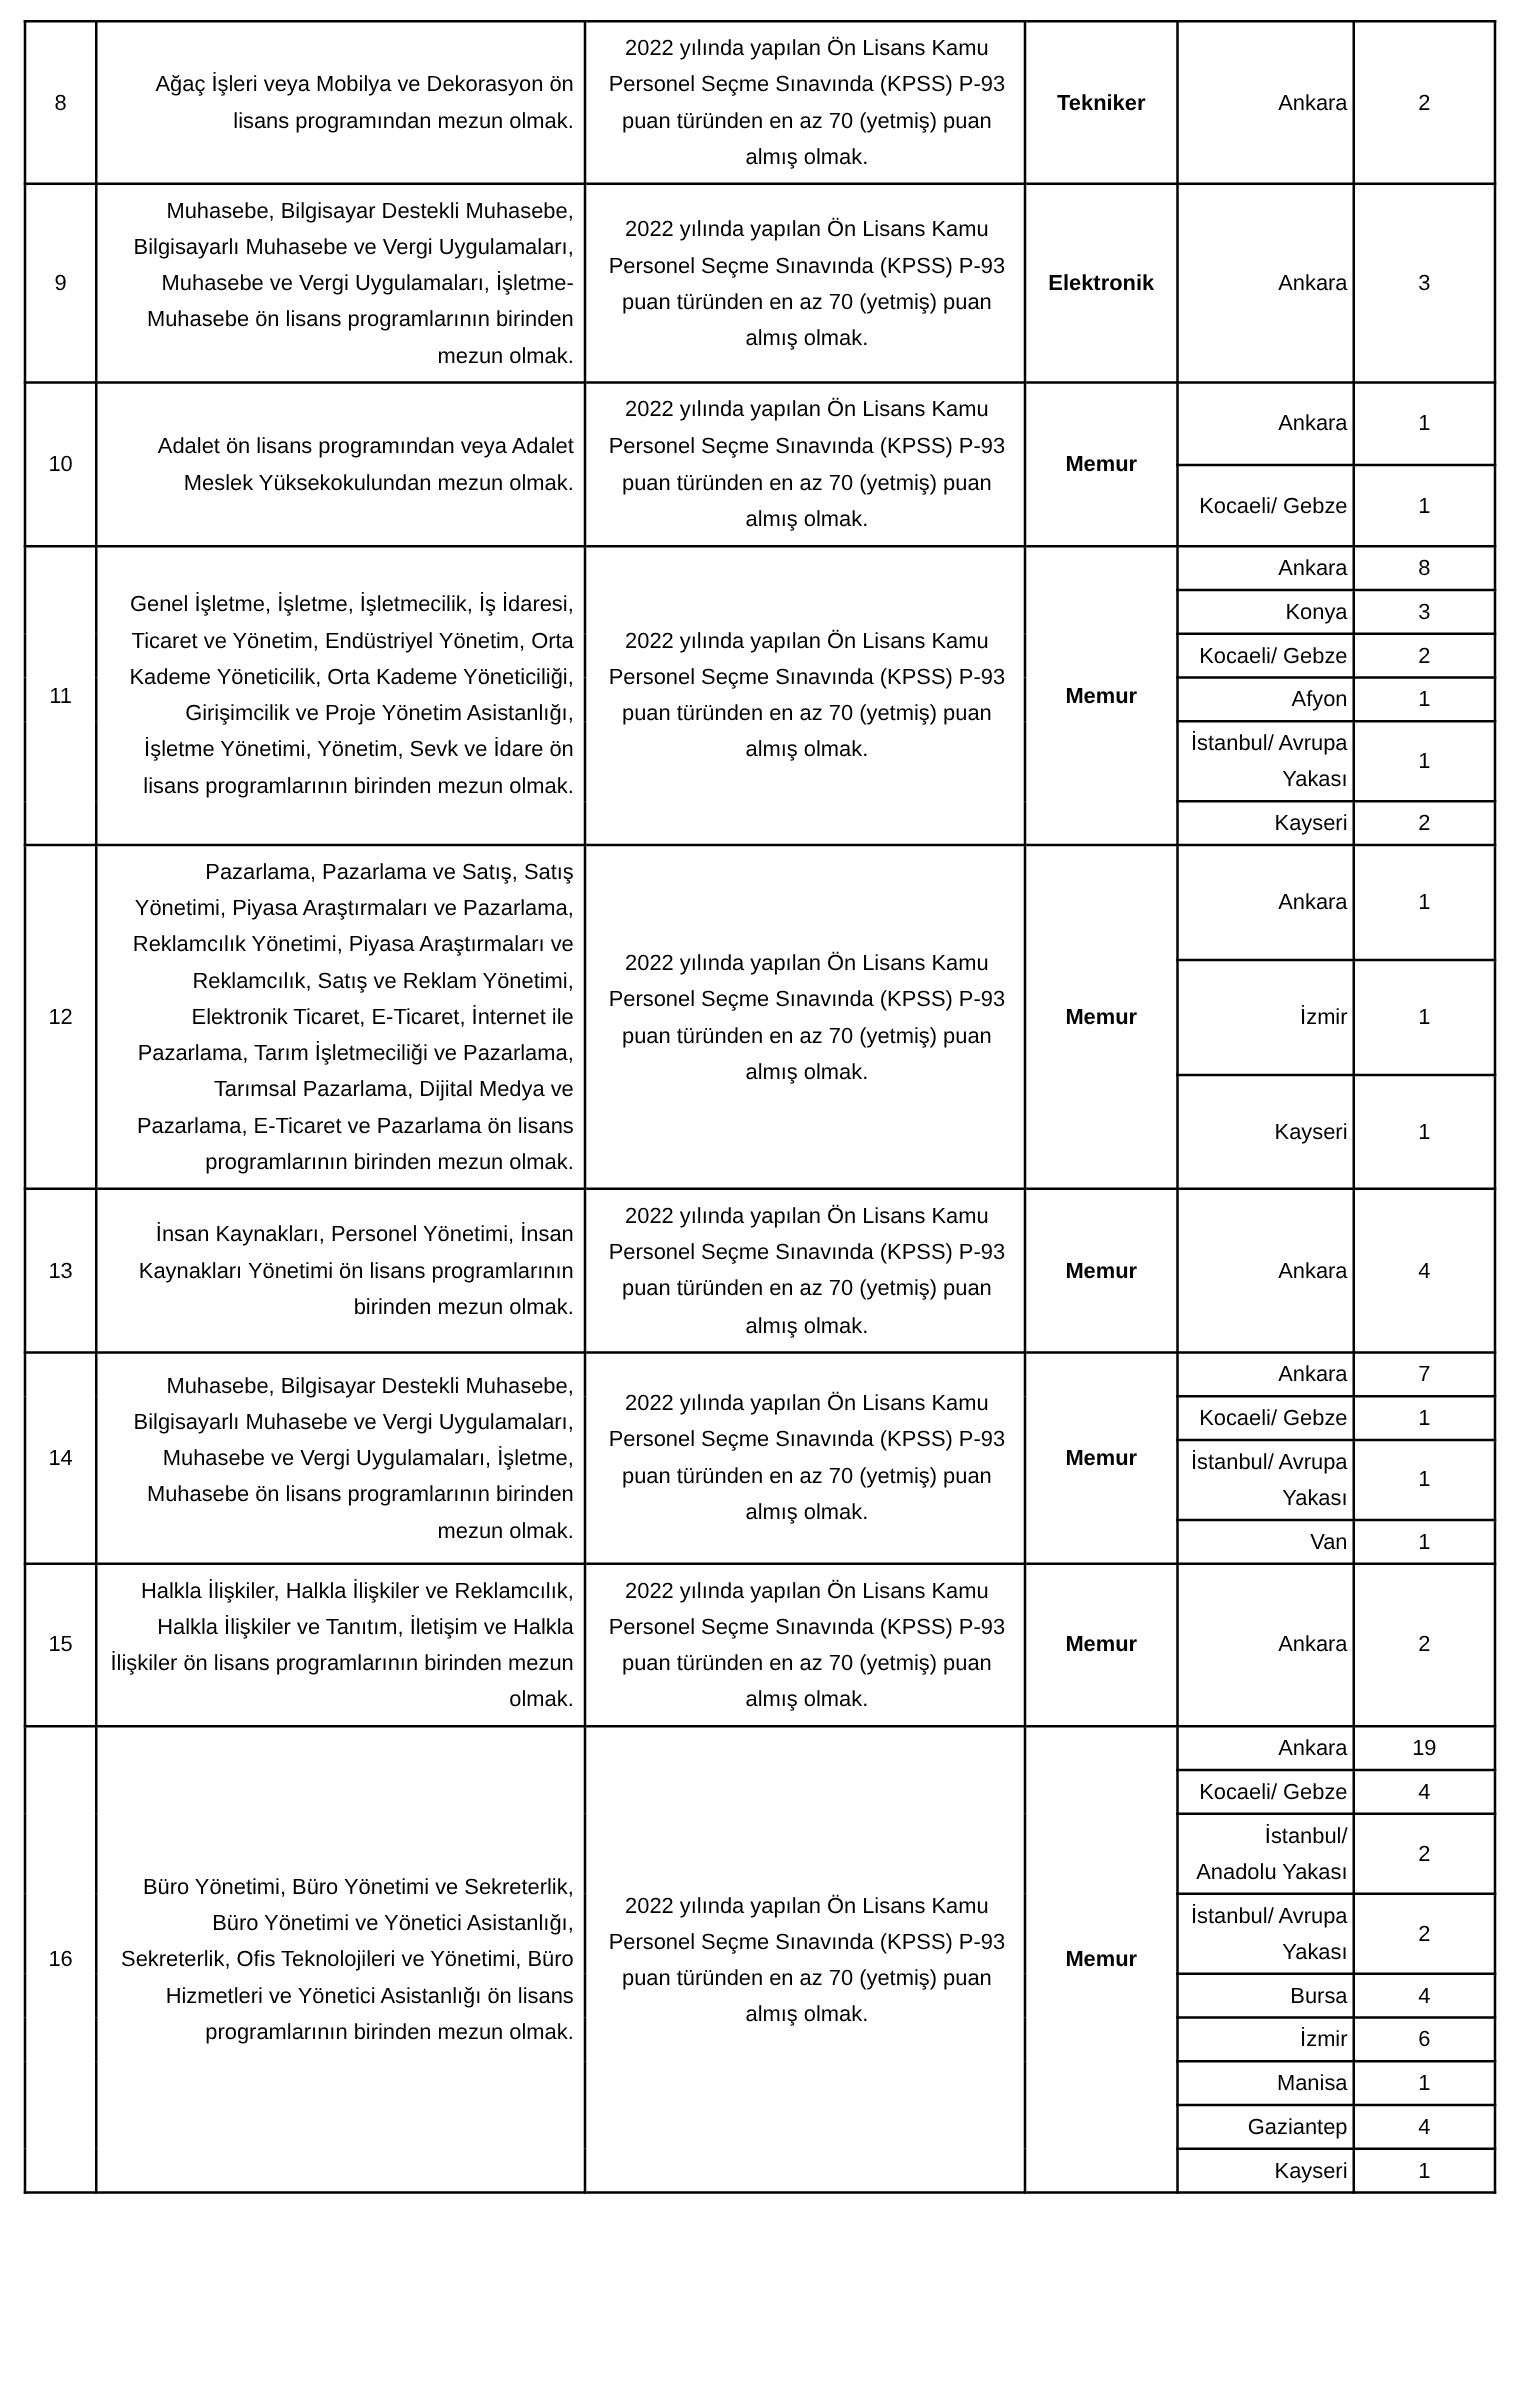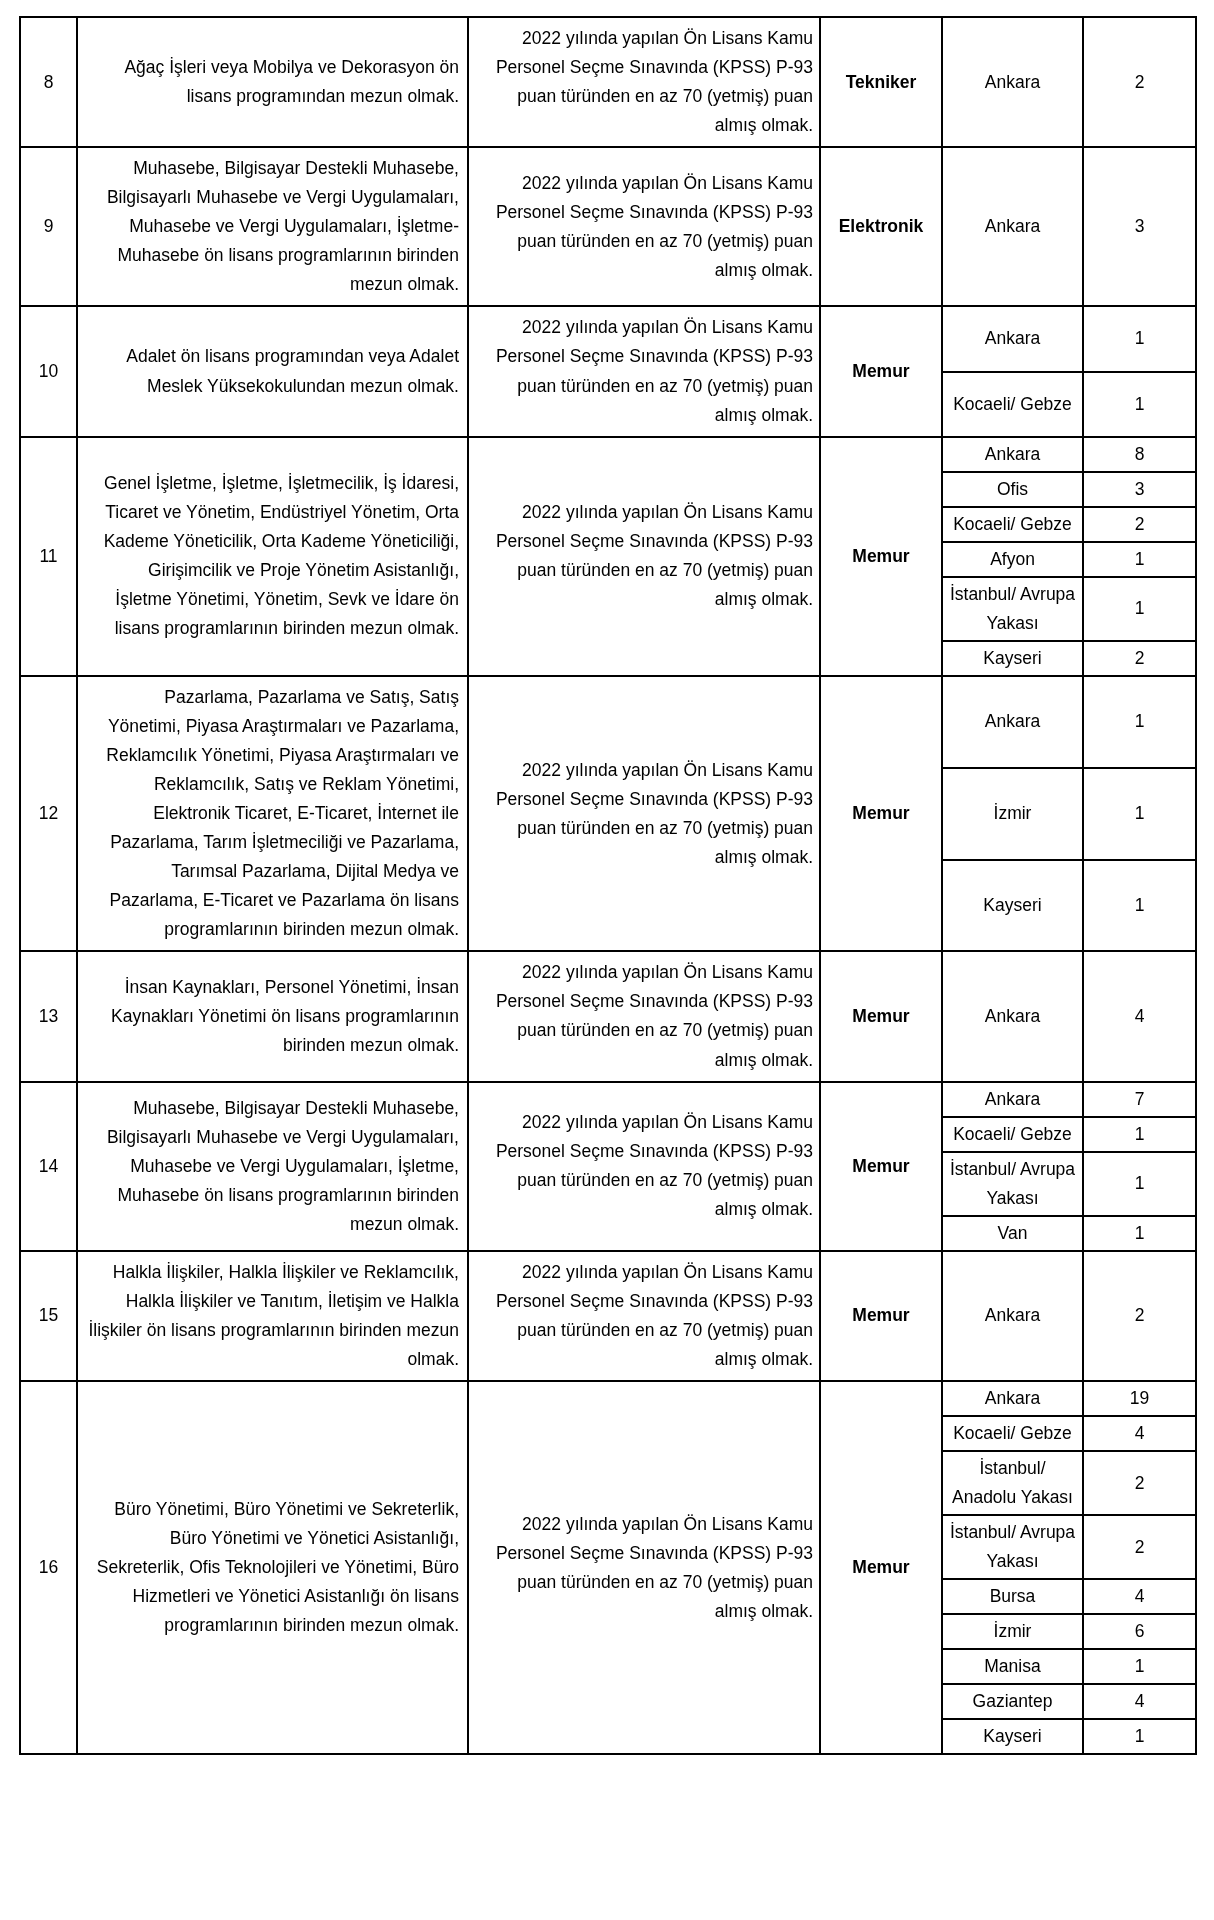--- a/index.html
+++ b/index.html
@@ -32,30 +32,30 @@
   }
   td.cell-no {
     text-align: center;
     padding: 4px 2px;
   }
   td.cell-edu {
     text-align: right;
     padding: 6px 8px 6px 9px;
   }
   td.cell-kpss {
-    text-align: right;
+    text-align: center;
     padding: 6px 6px 6px 9px;
   }
   td.cell-title {
     text-align: center;
     padding: 4px 2px;
     font-weight: bold;
   }
   td.cell-loc {
-    text-align: center;
+    text-align: right;
     padding: 2px 4px;
     line-height: 1.55;
   }
   td.cell-count {
     text-align: center;
     padding: 2px 4px;
   }
 </style>
 </head>
 <body>
@@ -101,21 +101,21 @@
         </tr>
         <tr>
           <td class="cell-no" rowspan="6">11</td>
           <td class="cell-edu" rowspan="6">Genel İşletme, İşletme, İşletmecilik, İş İdaresi, Ticaret ve Yönetim, Endüstriyel Yönetim, Orta Kademe Yöneticilik, Orta Kademe Yöneticiliği, Girişimcilik ve Proje Yönetim Asistanlığı, İşletme Yönetimi, Yönetim, Sevk ve İdare ön lisans programlarının birinden mezun olmak.</td>
           <td class="cell-kpss" rowspan="6">2022 yılında yapılan Ön Lisans Kamu Personel Seçme Sınavında (KPSS) P-93 puan türünden en az 70 (yetmiş) puan almış olmak.</td>
           <td class="cell-title" rowspan="6">Memur</td>
           <td class="cell-loc">Ankara</td>
           <td class="cell-count">8</td>
         </tr>
         <tr>
-          <td class="cell-loc">Ofis</td>
+          <td class="cell-loc">Konya</td>
           <td class="cell-count">3</td>
         </tr>
         <tr>
           <td class="cell-loc">Kocaeli/ Gebze</td>
           <td class="cell-count">2</td>
         </tr>
         <tr>
           <td class="cell-loc">Afyon</td>
           <td class="cell-count">1</td>
         </tr>

